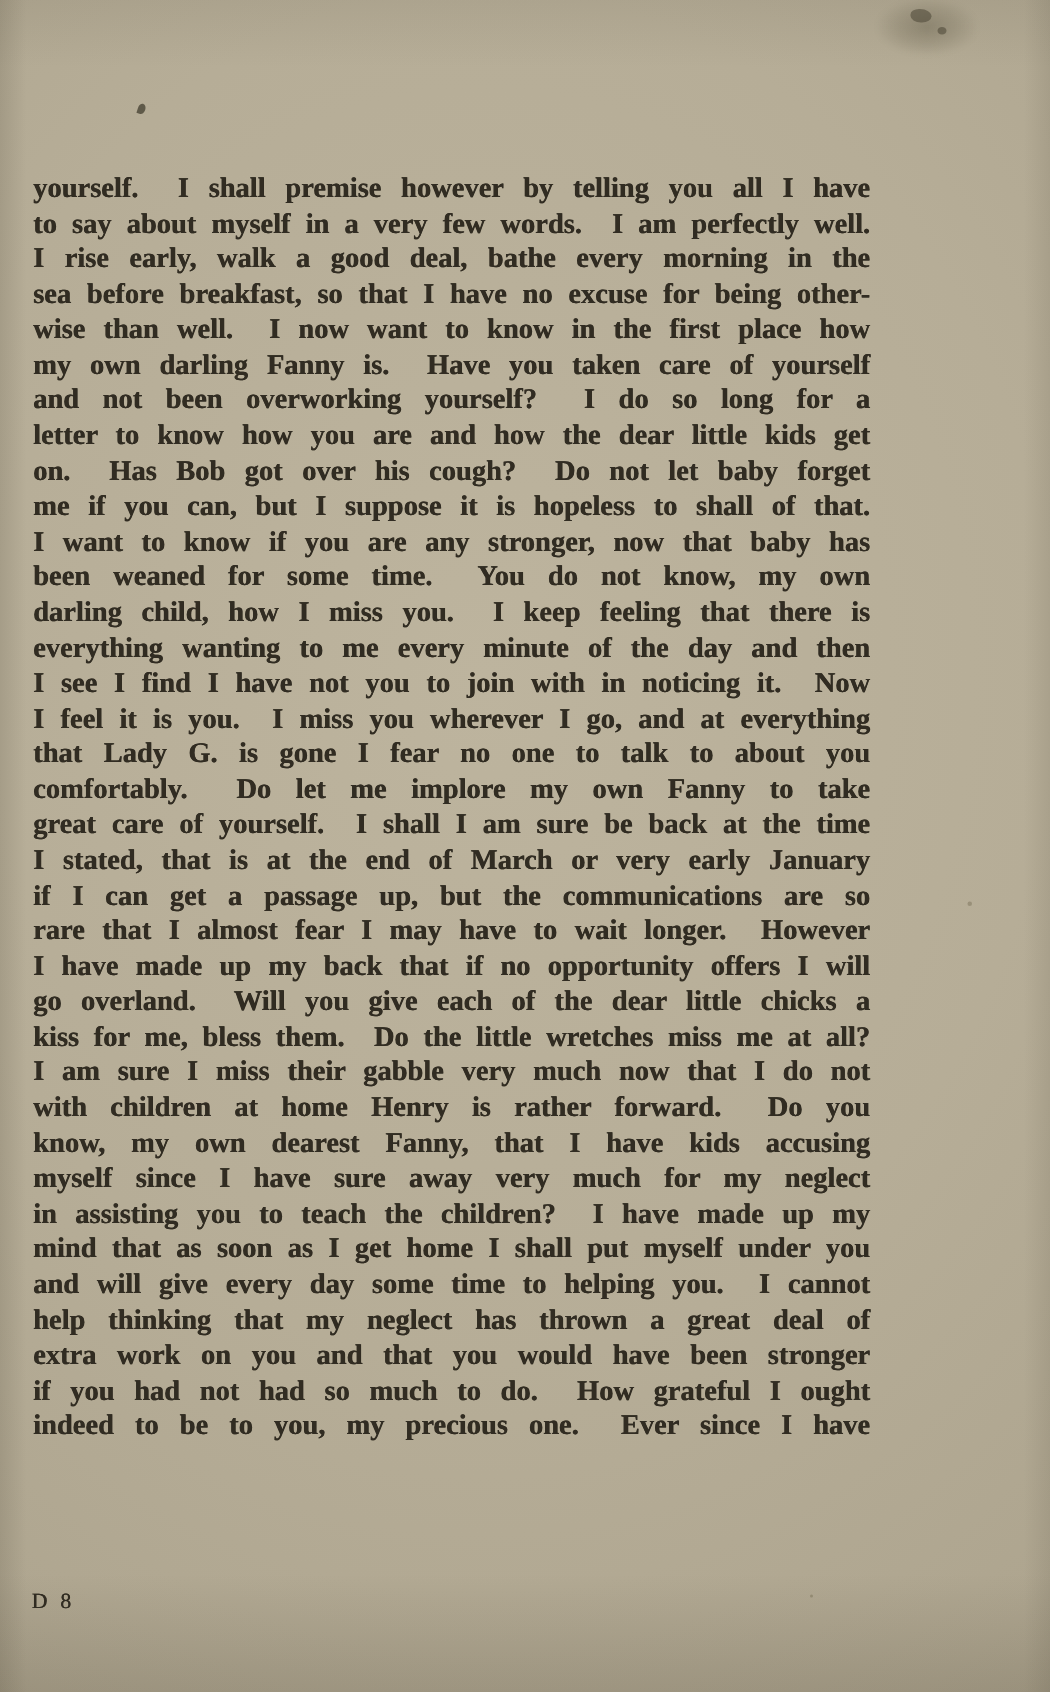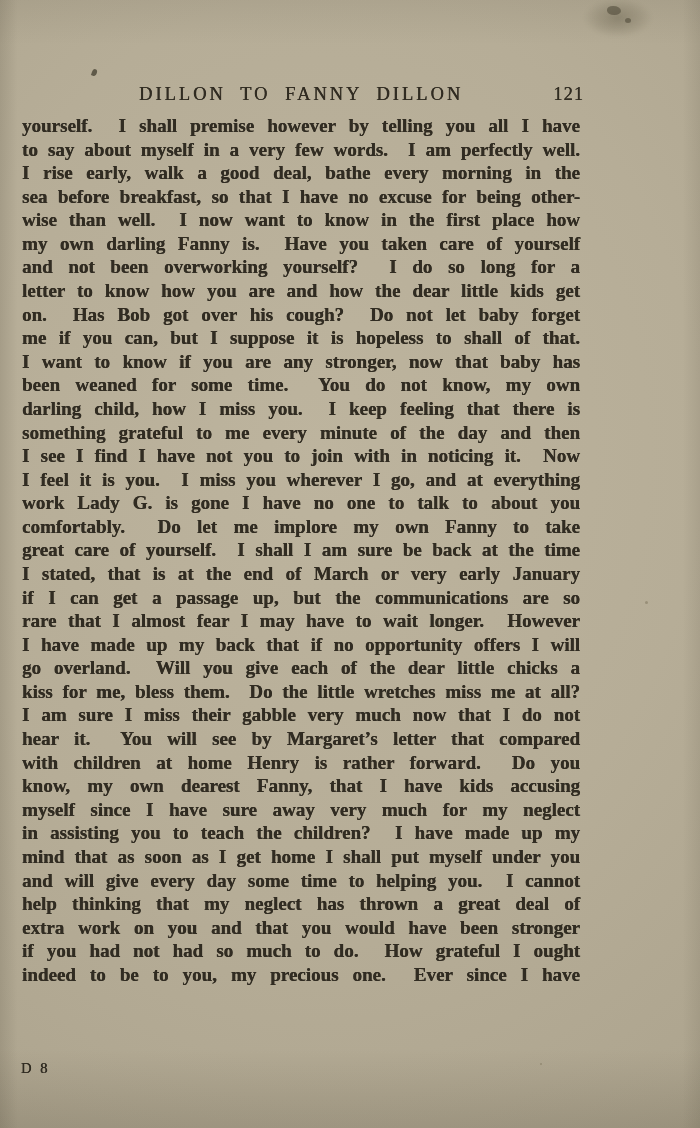--- a/index.html
+++ b/index.html
@@ -101,53 +101,48 @@
 
 <div class="page">
 
   <div class="smudge-top-right"></div>
   <div class="smudge-speck-1"></div>
   <div class="smudge-speck-2"></div>
   <div class="ink-speck"></div>
   <div class="freckle f1"></div>
   <div class="freckle f2"></div>
 
-  <div class="running-head">
-    <span class="head-title">DILLON TO FANNY DILLON</span>
-    <span class="page-number">121</span>
-  </div>
 
   <div class="body-text">
       <div class="line">yourself.&nbsp; I shall premise however by telling you all I have</div>
       <div class="line">to say about myself in a very few words.&nbsp; I am perfectly well.</div>
       <div class="line">I rise early, walk a good deal, bathe every morning in the</div>
       <div class="line">sea before breakfast, so that I have no excuse for being other-</div>
       <div class="line">wise than well.&nbsp; I now want to know in the first place how</div>
       <div class="line">my own darling Fanny is.&nbsp; Have you taken care of yourself</div>
       <div class="line">and not been overworking yourself?&nbsp; I do so long for a</div>
       <div class="line">letter to know how you are and how the dear little kids get</div>
       <div class="line">on.&nbsp; Has Bob got over his cough?&nbsp; Do not let baby forget</div>
       <div class="line">me if you can, but I suppose it is hopeless to shall of that.</div>
       <div class="line">I want to know if you are any stronger, now that baby has</div>
       <div class="line">been weaned for some time.&nbsp; You do not know, my own</div>
       <div class="line">darling child, how I miss you.&nbsp; I keep feeling that there is</div>
-      <div class="line">something grateful to me every minute of the day and then</div>
+      <div class="line">everything wanting to me every minute of the day and then</div>
       <div class="line">I see I find I have not you to join with in noticing it.&nbsp; Now</div>
       <div class="line">I feel it is you.&nbsp; I miss you wherever I go, and at everything</div>
-      <div class="line">work Lady G. is gone I have no one to talk to about you</div>
+      <div class="line">that Lady G. is gone I fear no one to talk to about you</div>
       <div class="line">comfortably.&nbsp; Do let me implore my own Fanny to take</div>
       <div class="line">great care of yourself.&nbsp; I shall I am sure be back at the time</div>
       <div class="line">I stated, that is at the end of March or very early January</div>
       <div class="line">if I can get a passage up, but the communications are so</div>
       <div class="line">rare that I almost fear I may have to wait longer.&nbsp; However</div>
       <div class="line">I have made up my back that if no opportunity offers I will</div>
       <div class="line">go overland.&nbsp; Will you give each of the dear little chicks a</div>
       <div class="line">kiss for me, bless them.&nbsp; Do the little wretches miss me at all?</div>
       <div class="line">I am sure I miss their gabble very much now that I do not</div>
-      <div class="line">hear it.&nbsp; You will see by Margaret’s letter that compared</div>
       <div class="line">with children at home Henry is rather forward.&nbsp; Do you</div>
       <div class="line">know, my own dearest Fanny, that I have kids accusing</div>
       <div class="line">myself since I have sure away very much for my neglect</div>
       <div class="line">in assisting you to teach the children?&nbsp; I have made up my</div>
       <div class="line">mind that as soon as I get home I shall put myself under you</div>
       <div class="line">and will give every day some time to helping you.&nbsp; I cannot</div>
       <div class="line">help thinking that my neglect has thrown a great deal of</div>
       <div class="line">extra work on you and that you would have been stronger</div>
       <div class="line">if you had not had so much to do.&nbsp; How grateful I ought</div>
       <div class="line">indeed to be to you, my precious one.&nbsp; Ever since I have</div>

